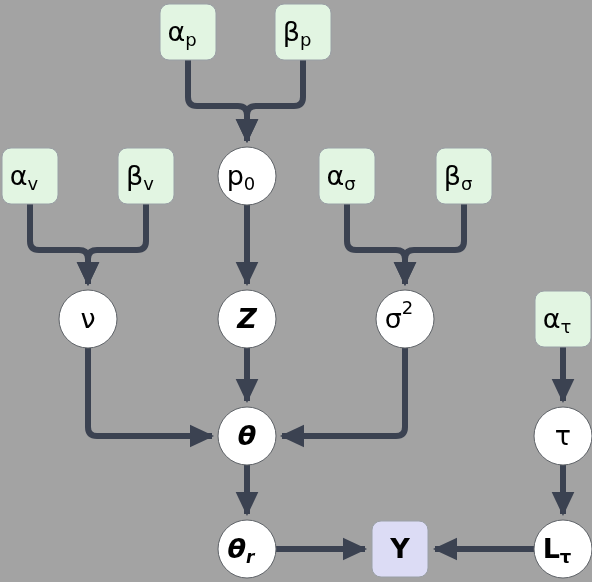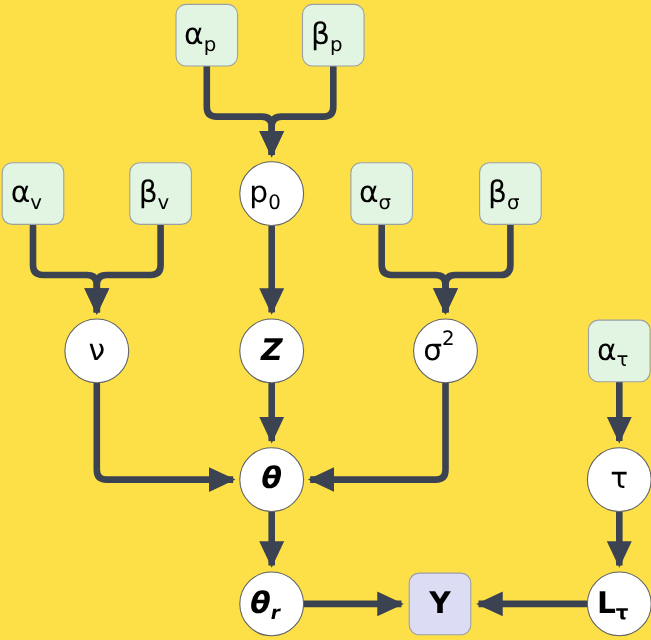--- a/index.html
+++ b/index.html
@@ -10,21 +10,21 @@
   body {
     width: 592px;
     height: 582px;
     font-family: "DejaVu Sans", sans-serif;
     overflow: hidden;
   }
   #diagram-root {
     position: relative;
     width: 592px;
     height: 582px;
-    background: #fde047;
+    background: #a3a3a3;
   }
   svg#graph {
     display: block;
     width: 592px;
     height: 582px;
   }
   .node-box {
     stroke: #9aa0a6;
     stroke-width: 1;
   }

